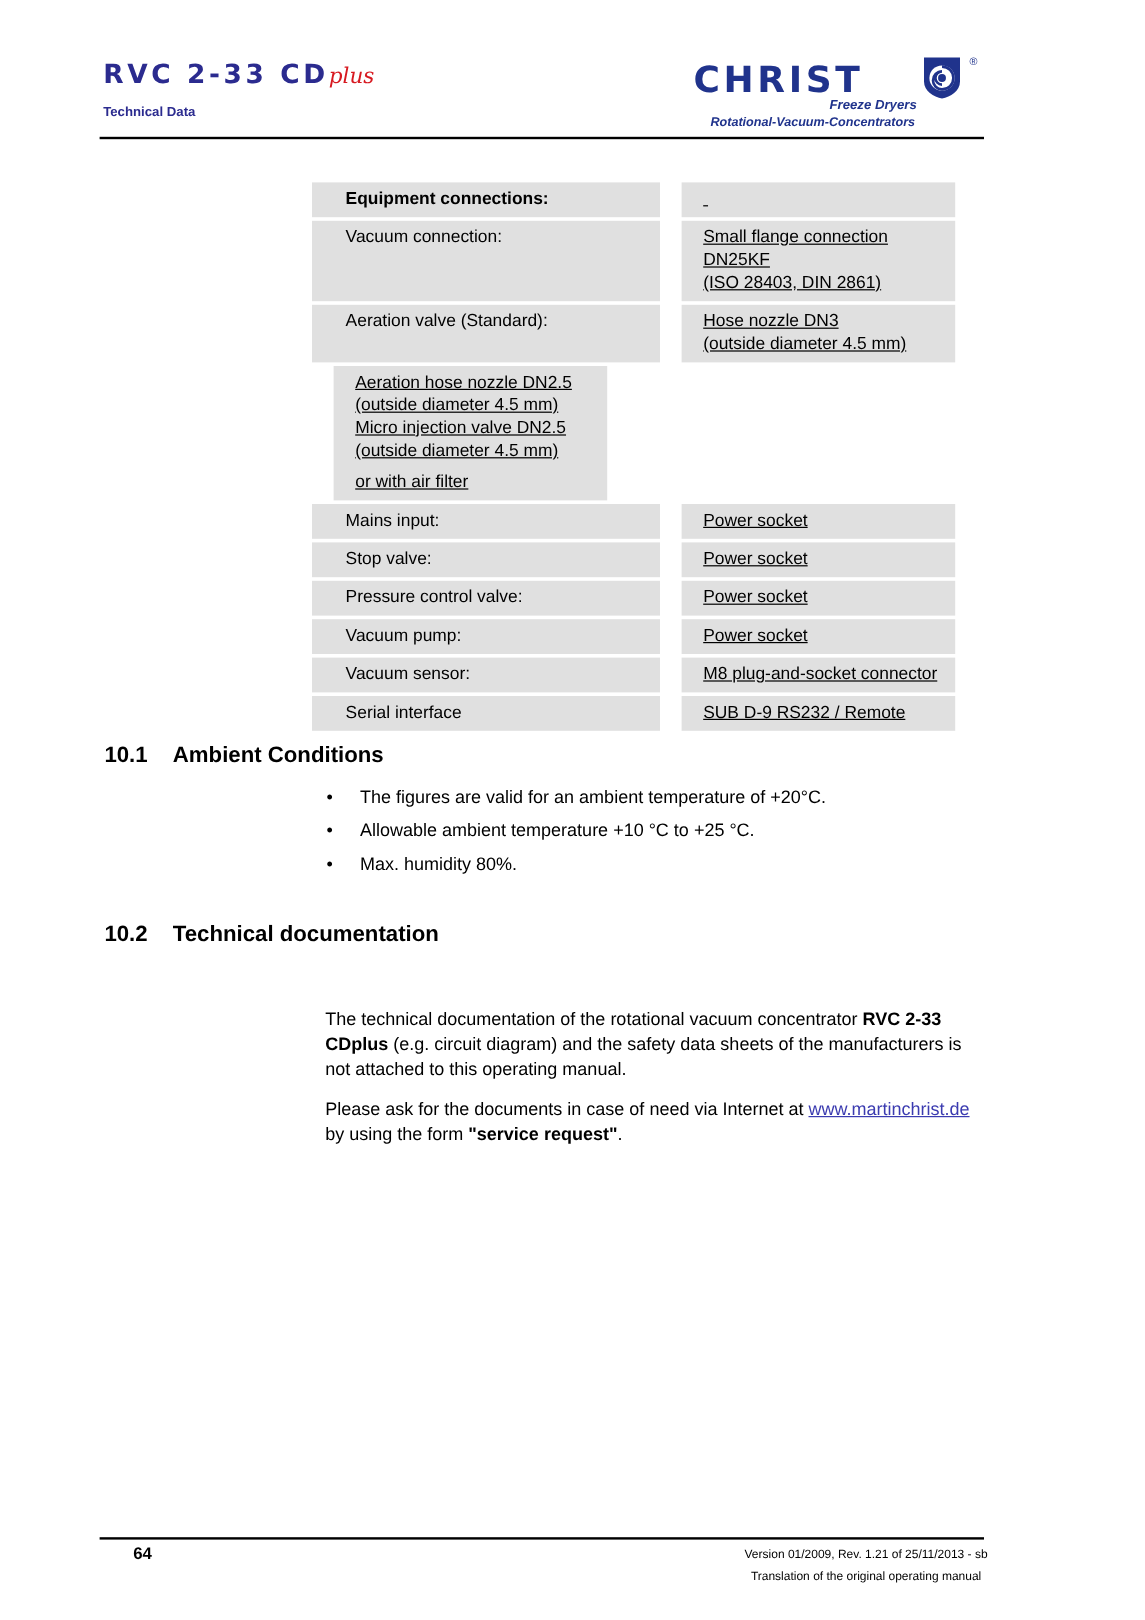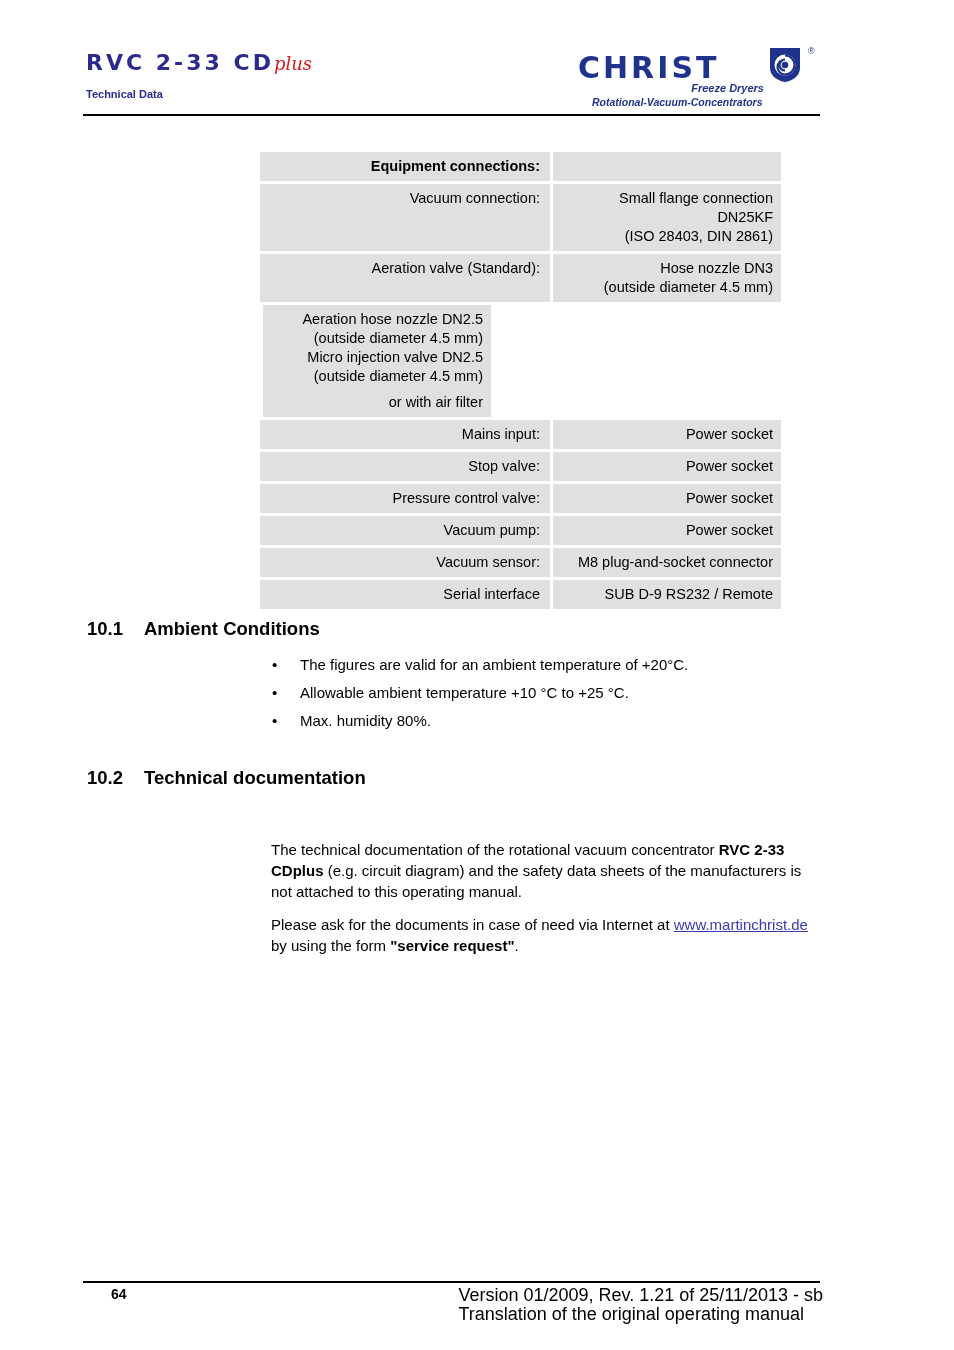--- a/index.html
+++ b/index.html
@@ -119,38 +119,38 @@
   
   #spec-table {
     position: absolute;
     left: 260px;
     top: 152px;
     width: 565px;
   }
   .spec-row {
     display: flex;
     margin-bottom: 3px;
-    text-align: right;
   }
   .spec-cell {
     background: #e0e0e0;
     font-size: 14.5px;
     line-height: 19px;
     color: #000000;
   }
   .cell-label {
     width: 290px;
     padding: 5px 10px 5px 28px;
     box-sizing: border-box;
   }
   .cell-value {
     width: 228px;
-    margin-left: 3px;
+    margin-left: 18px;
     padding: 5px 8px 5px 18px;
     box-sizing: border-box;
+    text-decoration: underline;
   }
   .spec-cell.header-label {
     font-weight: bold;
   }
   .spec-cell .line { display: block; }
   .spec-cell .line.gap { margin-top: 7px; }
 
   
   .h2 {
     position: absolute;
@@ -215,22 +215,22 @@
     left: 100px;
     top: 1286px;
     font-size: 14px;
     font-weight: bold;
     margin-left: 11px;
   }
   #footer-meta {
     position: absolute;
     right: 131px;
     top: 1286px;
-    text-align: left;
-    font-size: 18px;
+    text-align: center;
+    font-size: 10px;
     line-height: 19px;
   }
 </style>
 </head>
 <body>
 
 <div id="page-header">
 
   <div class="model-name">
     <span>RVC 2-33 CD</span><span class="plus">plus</span>

